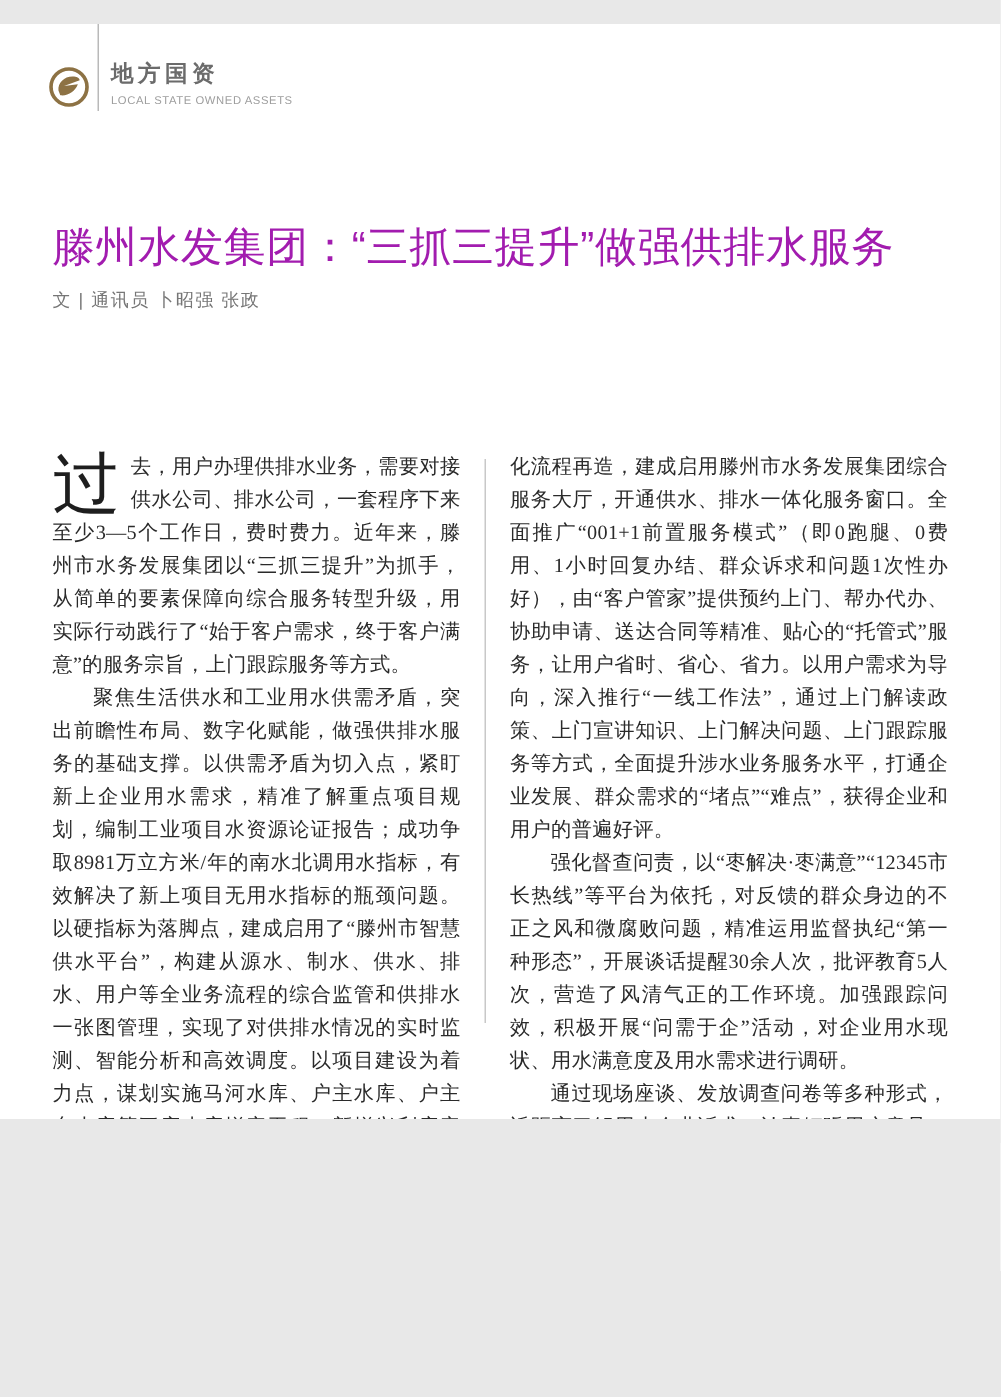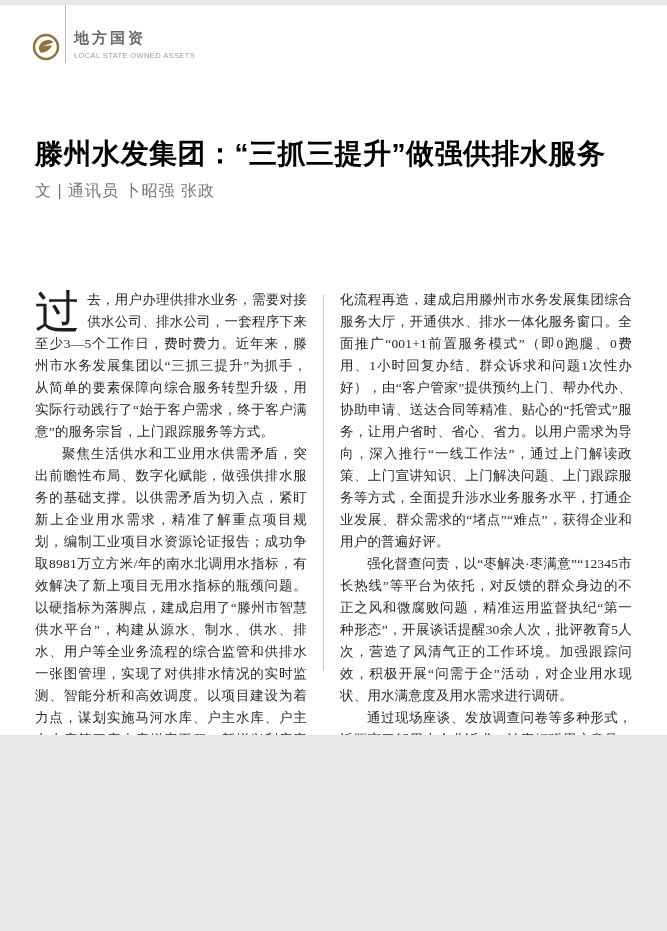--- a/index.html
+++ b/index.html
@@ -1,39 +1,39 @@
 <!DOCTYPE html>
 <html><head>
 <meta charset="utf-8">
 <style>
   html,body { margin:0; padding:0; background:#e8e8e8; }
   .page {
-    position:relative; width:667px; height:730px; margin:5px auto;
+    position:relative; width:667px; height:730px; margin:16px auto;
     background:#ffffff; overflow:hidden;
     font-family:"Liberation Serif", serif; color:#262626;
   }
 
   
   .mag-header { position:absolute; top:0; left:0; right:0; height:60px; }
   .logo-wrap { position:absolute; left:31px; top:27px; width:30px; height:30px; }
   .logo-wrap svg { display:block; }
   .brand-divider { position:absolute; left:65px; top:0; width:1px; height:58px; background:#b9b9b9; }
   .brand-text { position:absolute; left:74px; top:24px; font-family:"Liberation Sans", sans-serif; }
   .brand-cn { font-size:15px; font-weight:700; color:#6b6b6b; letter-spacing:3px; }
   .brand-en { font-size:7.5px; color:#9d9d9d; letter-spacing:0.4px; margin-top:3px; }
 
   
   .article-title {
     position:absolute; left:35px; top:112px; width:600px;
-    font-family:"Liberation Sans", sans-serif; font-weight:700;
-    font-size:28px; line-height:36px; color:#000000; letter-spacing:0.5px;
+    font-family:"Liberation Sans", sans-serif; font-weight:400;
+    font-size:28px; line-height:36px; color:#a21caf; letter-spacing:0.5px;
   }
   .article-byline {
     position:absolute; left:35px; top:176px;
-    font-family:"Liberation Sans", sans-serif; font-size:16px; color:#767676; letter-spacing:1px;
+    font-family:"Liberation Sans", sans-serif; font-size:12px; color:#767676; letter-spacing:1px;
   }
 
   
   .article-body {
     position:absolute; left:35px; right:35px; top:284px; bottom:62px;
     display:flex; flex-direction:row;
   }
   .col-left  { width:272px; flex:none; }
   .col-divider { width:1px; background:#c8c8c8; margin:6px 16px 2px 16px; flex:none; }
   .col-right { flex:1; min-width:0; }

